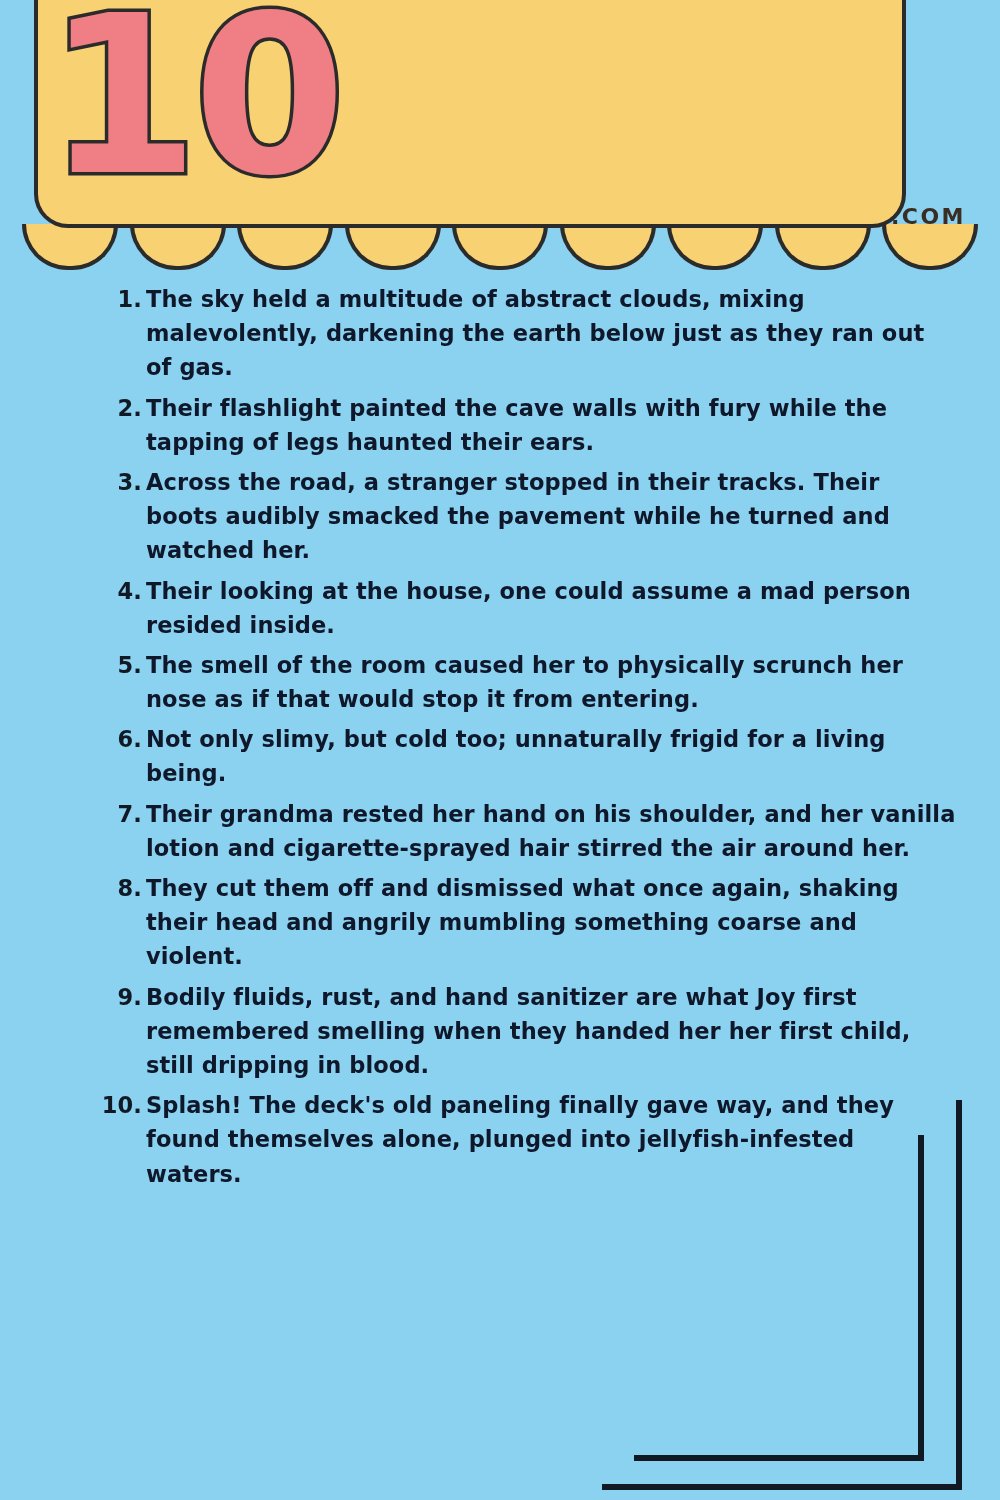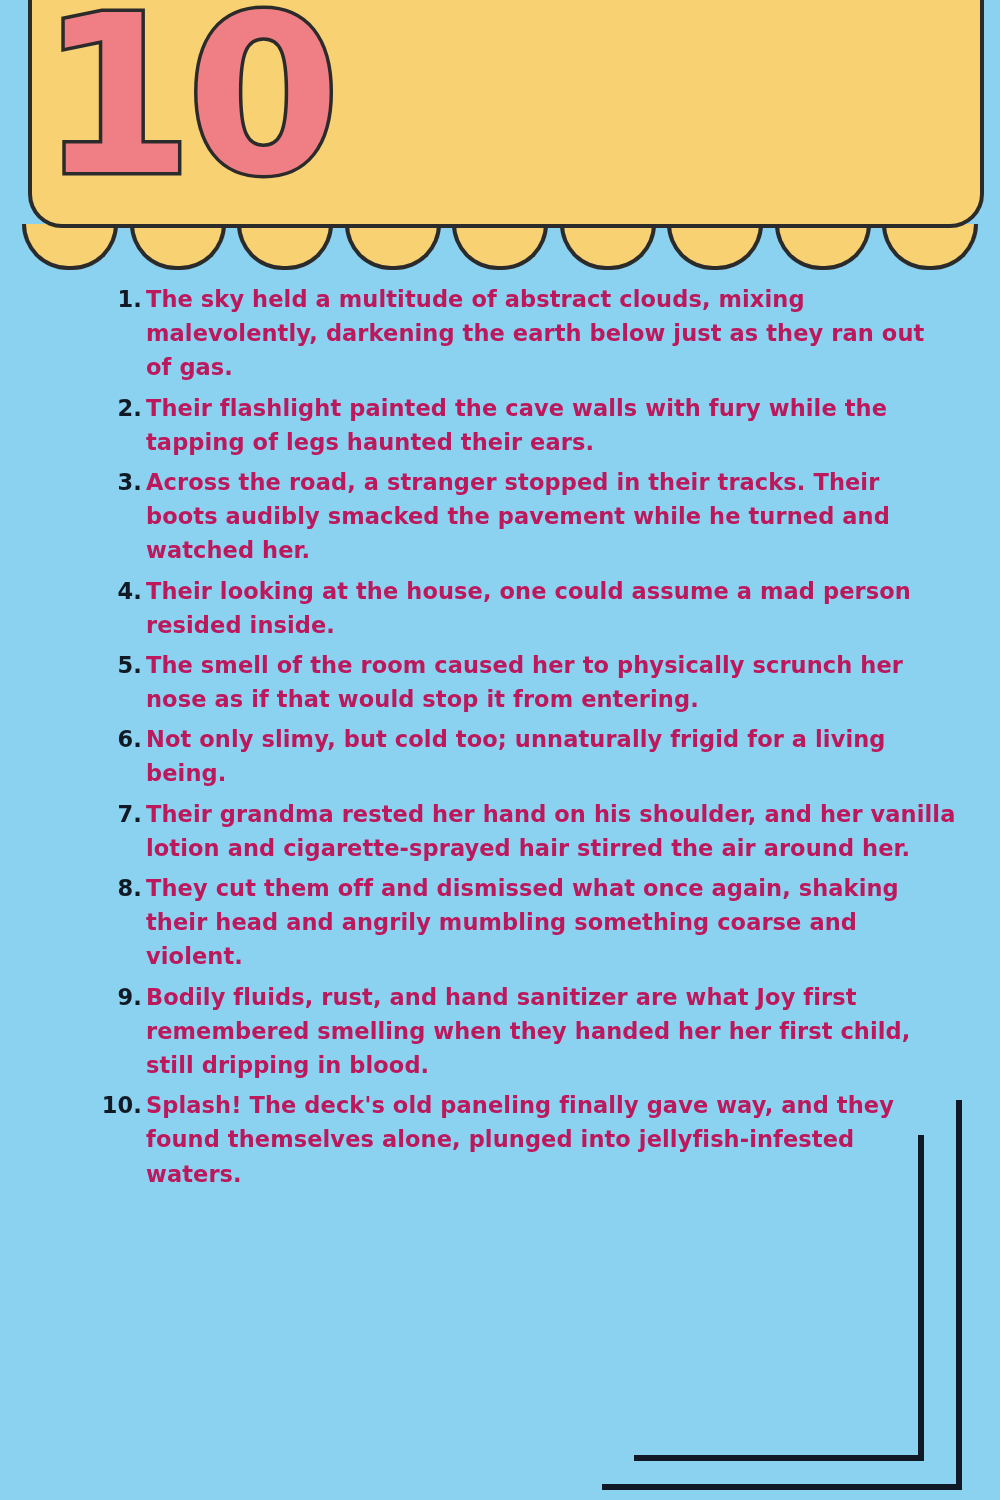--- a/index.html
+++ b/index.html
@@ -13,22 +13,22 @@
     position: relative;
     background: #8ad2f0;
     font-family: "DejaVu Sans", sans-serif;
     overflow: hidden;
   }
 
   
   .header {
     position: absolute;
     top: 0;
-    left: 28px;
-    width: 956px;
+    left: 34px;
+    width: 872px;
     height: 228px;
     background: #f8d272;
     border: 4px solid #2b2b2b;
     border-top: none;
     border-radius: 0 0 34px 34px;
     z-index: 3;
   }
 
   .header-inner {
     position: relative;
@@ -114,21 +114,21 @@
   }
 
   ol.prompts > li {
     counter-increment: item;
     position: relative;
     padding-left: 50px;
     margin-bottom: 6px;
     font-size: 22.5px;
     font-weight: bold;
     line-height: 1.52;
-    color: #be185d;
+    color: #0f172a;
     letter-spacing: 0.1px;
   }
 
   ol.prompts > li::before {
     content: counter(item) ".";
     position: absolute;
     left: 0;
     top: 0;
     width: 46px;
     text-align: right;

